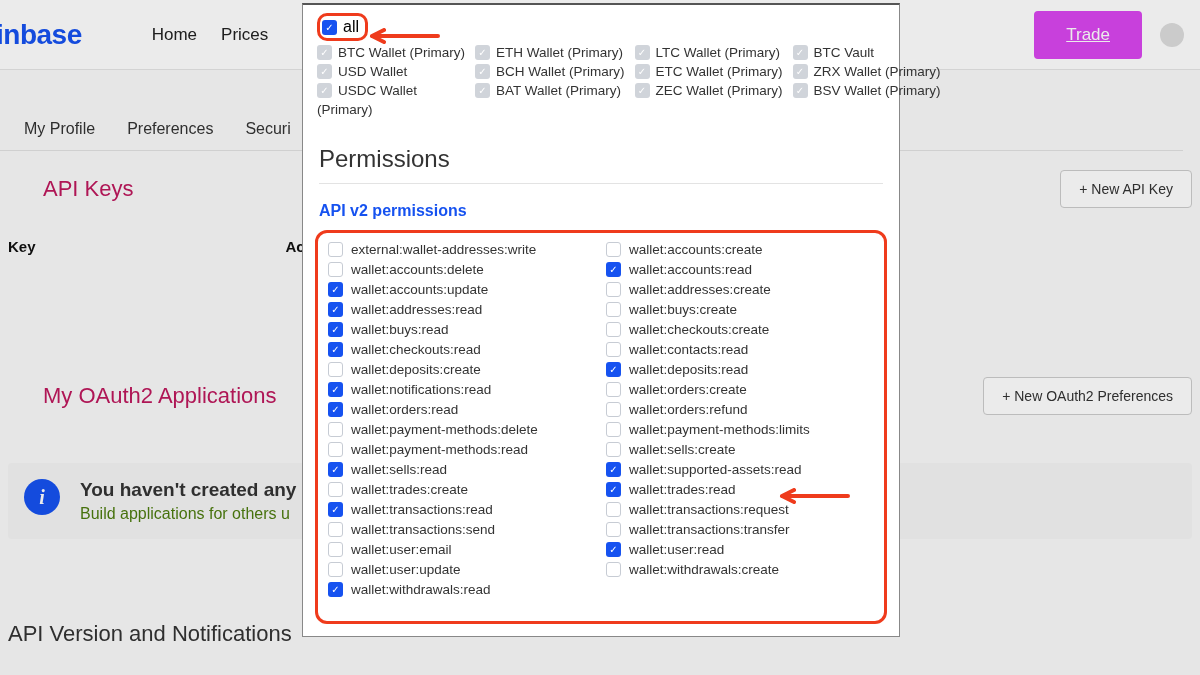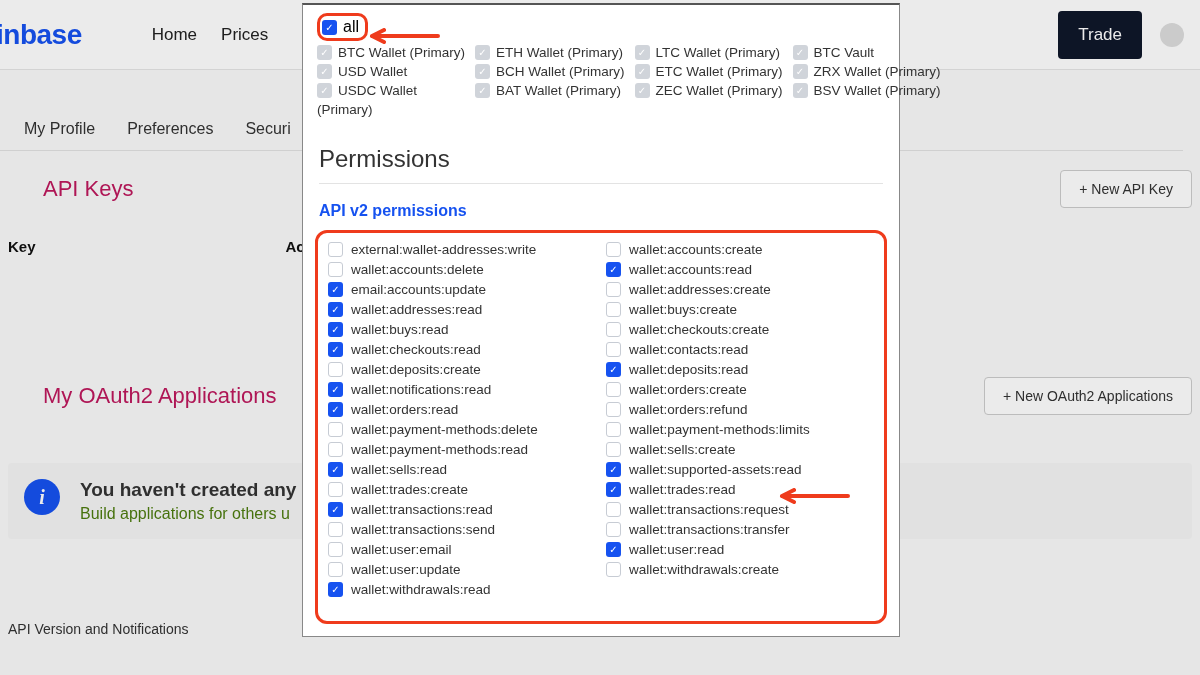--- a/index.html
+++ b/index.html
@@ -40,27 +40,28 @@
   .nav-links {
     display: flex;
     gap: 24px;
     margin-left: 70px;
     font-size: 17px;
     color: #222;
     font-weight: 500;
   }
   .trade-btn {
     margin-left: auto;
-    background: #0f172a;
+    background: #d946ef;
     color: #fff;
     border: none;
     border-radius: 4px;
-    padding: 14px 20px;
+    padding: 14px 32px;
     font-size: 17px;
     font-weight: 500;
+    text-decoration: underline;
   }
   .avatar {
     width: 24px; height: 24px;
     background: #ddd; border-radius: 50%;
     margin-left: 18px;
   }
 
   .profile-tabs {
     position: absolute;
     top: 108px;
@@ -124,21 +125,21 @@
     color: #fff; display: flex;
     align-items: center; justify-content: center;
     font-style: italic; font-family: Georgia, serif;
     font-size: 20px; font-weight: bold;
   }
   .banner-title { font-size: 19px; font-weight: 600; color: #333; }
   .banner-sub { font-size: 16px; color: #4d7c0f; margin-top: 4px; }
 
   .api-version-title {
     margin-top: 82px;
-    font-size: 14px;
+    font-size: 22px;
     color: #333;
   }
 
   
   .modal {
     position: absolute;
     top: 3px;
     left: 302px;
     width: 598px;
     background: #fff;
@@ -252,21 +253,21 @@
     <button class="ghost-btn">+ New API Key</button>
   </div>
   <div class="table-head">
     <span>Key</span>
     <span>Ac</span>
   </div>
 
   <div class="oauth-section">
     <div class="section-head">
       <div class="section-title">My OAuth2 Applications</div>
-      <button class="ghost-btn">+ New OAuth2 Applications</button>
+      <button class="ghost-btn">+ New OAuth2 Preferences</button>
     </div>
     <div class="banner">
       <div class="info-icon">i</div>
       <div>
         <div class="banner-title">You haven't created any OA</div>
         <div class="banner-sub">Build applications for others u</div>
       </div>
     </div>
     <div class="api-version-title">API Version and Notifications</div>
   </div>
@@ -349,21 +350,21 @@
       <div class="perm-row">
         <span class="cb emptycb"></span>
         <span>wallet:accounts:delete</span>
       </div>
       <div class="perm-row">
         <span class="cb bluecheck">✓</span>
         <span>wallet:accounts:read</span>
       </div>
       <div class="perm-row">
         <span class="cb bluecheck">✓</span>
-        <span>email:accounts:update</span>
+        <span>wallet:accounts:update</span>
       </div>
       <div class="perm-row">
         <span class="cb emptycb"></span>
         <span>wallet:addresses:create</span>
       </div>
       <div class="perm-row">
         <span class="cb bluecheck">✓</span>
         <span>wallet:addresses:read</span>
       </div>
       <div class="perm-row">

